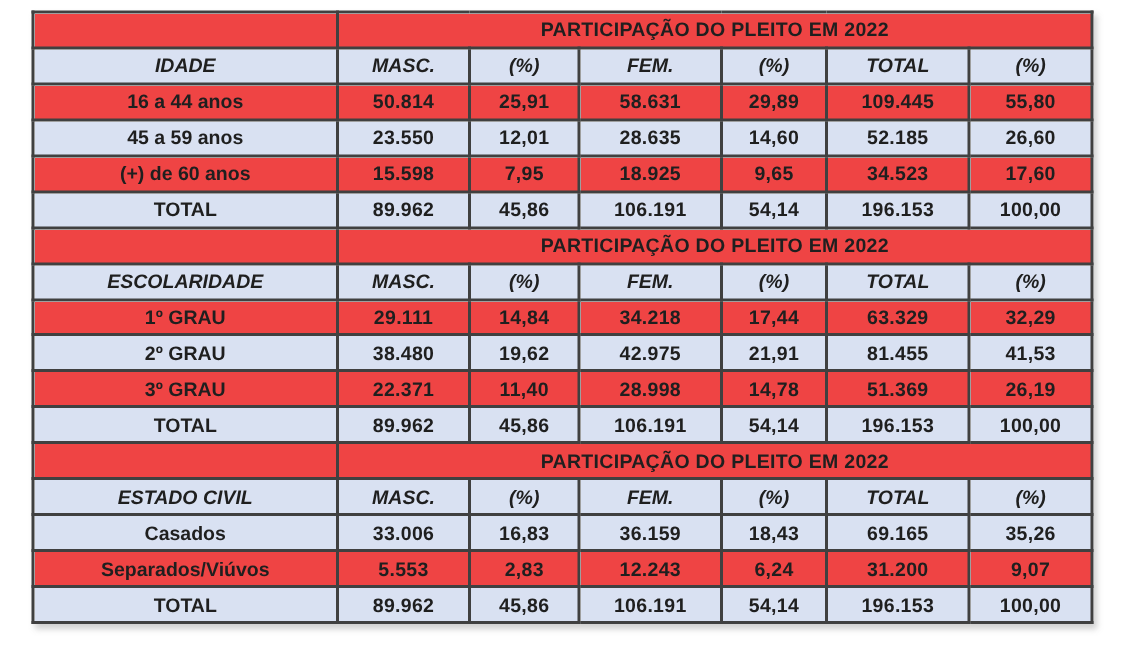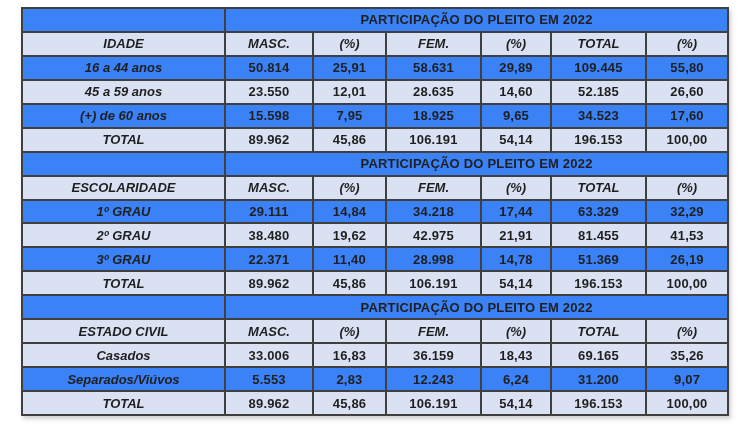--- a/index.html
+++ b/index.html
@@ -39,29 +39,28 @@
     white-space: nowrap;
   }
   td.banner-spacer { background: #ffffff; }
   td.banner {
     background: #ffffff;
     color: var(--accent-red);
     font-size: 12.5px;
     letter-spacing: 0.2px;
   }
   tr.band td { background: var(--band-blue); }
-  tr.plain td { background: #3b82f6; }
+  tr.plain td { background: #ef4444; }
   td.category, td.colhead {
     color: var(--accent-red);
     font-style: italic;
     font-size: 13px;
     margin-top: 36px;
   }
   td.rowlabel {
-    font-style: italic;
     font-size: 13px;
     margin-left: 40px;
   }
   td.val {
     font-size: 12.5px;
     letter-spacing: 0.2px;
   }
 </style>
 </head>
 <body>

